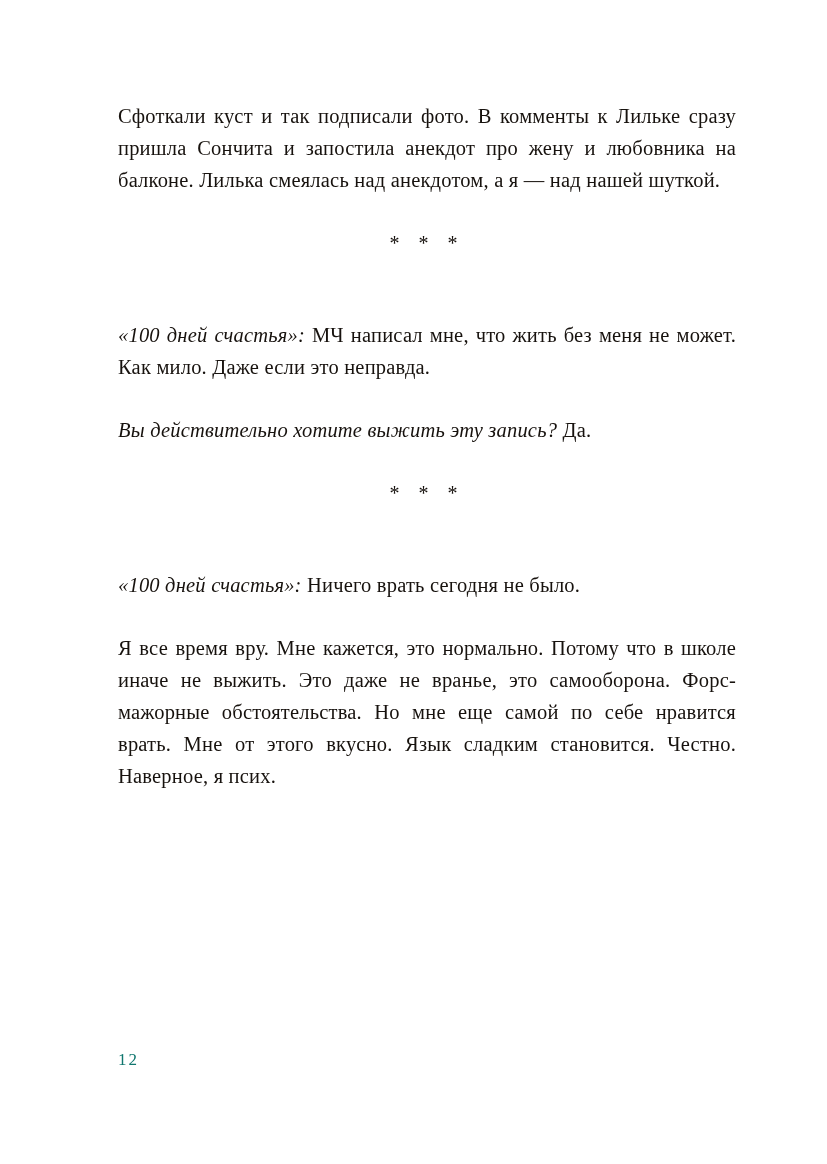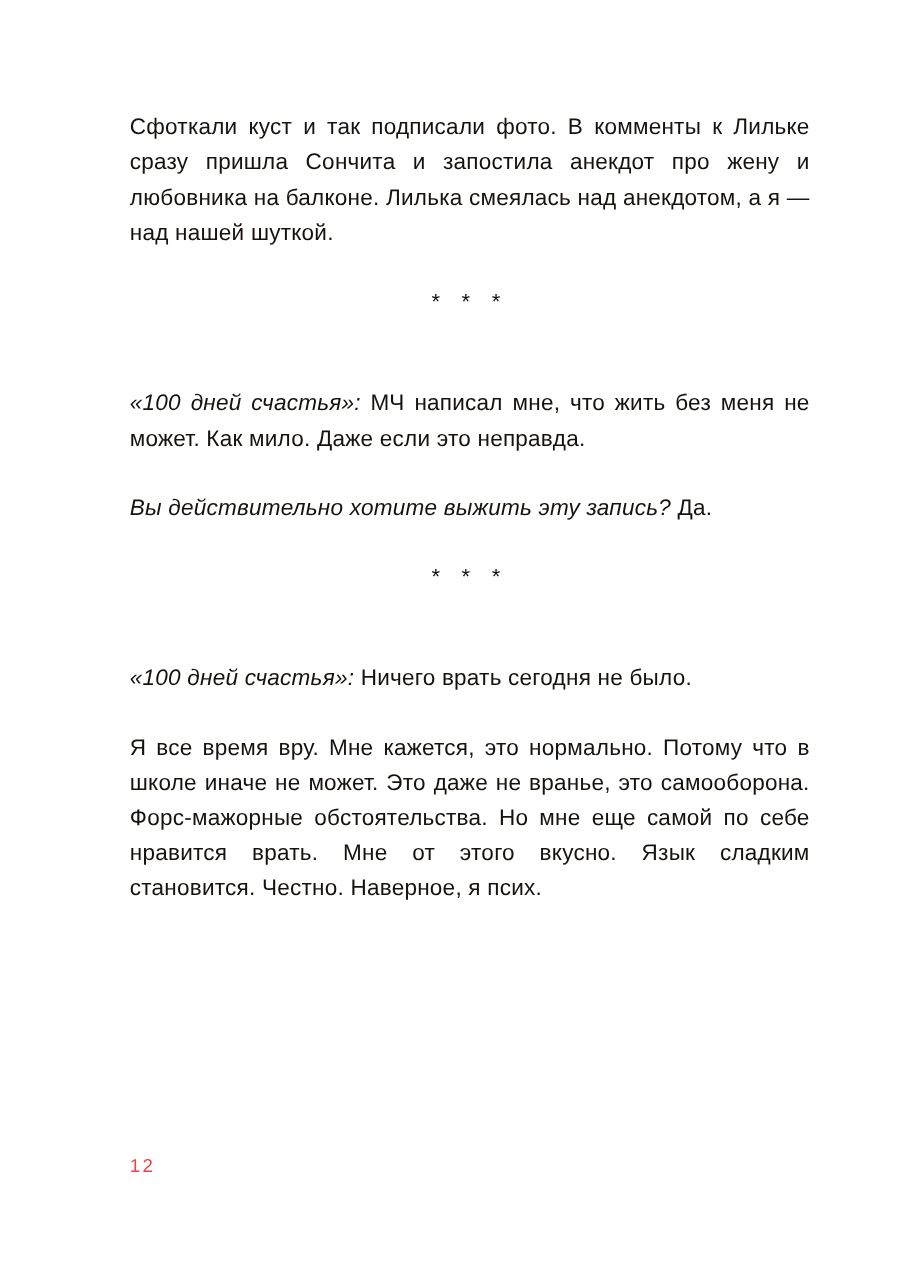--- a/index.html
+++ b/index.html
@@ -6,21 +6,21 @@
     margin: 0;
     padding: 0;
     background: #ffffff;
   }
   .page {
     position: relative;
     width: 782px;
     height: 1164px;
     background: #ffffff;
     overflow: hidden;
-    font-family: Liberation Sans, sans-serif;
+    font-family: Liberation Serif, serif;
     color: #17120e;
   }
   .content {
     position: absolute;
     left: 118px;
     top: 100px;
     width: 618px;
   }
   p.para {
     margin: 0 0 31px 0;
@@ -40,21 +40,21 @@
     letter-spacing: 7px;
     line-height: 32px;
     color: #17120e;
   }
   .page-number {
     position: absolute;
     left: 118px;
     top: 1050px;
     font-size: 17px;
     letter-spacing: 2px;
-    color: #ef4444;
+    color: #0f766e;
   }
 </style>
 </head>
 <body>
 
 <div class="page">
   <div class="content">
 
     <p class="para"><span>Сфоткали куст и так подписали фото. В комменты к Лильке сразу пришла Сончита и запостила анекдот про жену и любовника на балконе. Лилька смеялась над анекдотом, а я — над нашей шуткой.</span></p>
 
@@ -63,18 +63,18 @@
     <div class="separator">* * *</div>
 
     <p class="para"><span class="italic">«100 дней счастья»:</span><span> МЧ написал мне, что жить без меня не может. Как мило. Даже если это неправда.</span></p>
 
     <p class="para"><span class="italic">Вы действительно хотите выжить эту запись?</span><span> Да.</span></p>
 
     <div class="separator">* * *</div>
 
     <p class="para"><span class="italic">«100 дней счастья»:</span><span> Ничего врать сегодня не было.</span></p>
 
-    <p class="para"><span>Я все время вру. Мне кажется, это нормально. Потому что в школе иначе не может. Это даже не вранье, это самооборона. Форс-мажорные обстоятельства. Но мне еще самой по себе нравится врать. Мне от этого вкусно. Язык сладким становится. Честно. Наверное, я псих.</span></p>
+    <p class="para"><span>Я все время вру. Мне кажется, это нормально. Потому что в школе иначе не выжить. Это даже не вранье, это самооборона. Форс-мажорные обстоятельства. Но мне еще самой по себе нравится врать. Мне от этого вкусно. Язык сладким становится. Честно. Наверное, я псих.</span></p>
 
   </div>
 
   <div class="page-number">12</div>
 </div>
 
 </body></html>

